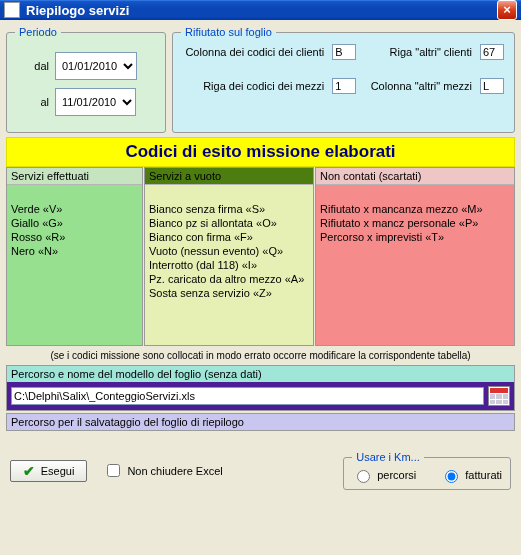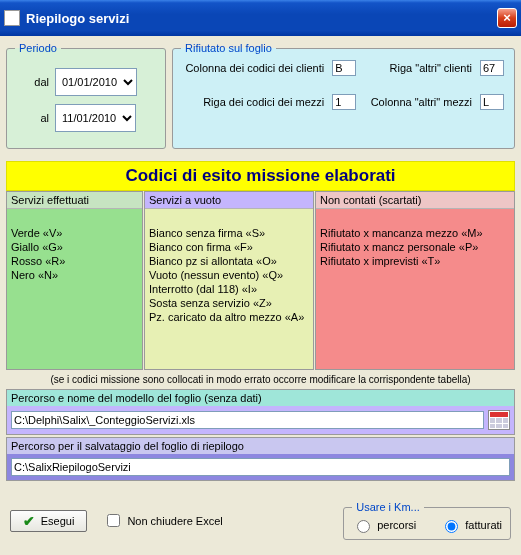--- a/index.html
+++ b/index.html
@@ -7,21 +7,21 @@
     margin: 0;
     font-family: "Tahoma", "Segoe UI", sans-serif;
     font-size: 11px;
     background: #ece9d8;
     width: 521px;
     height: 555px;
     overflow: hidden;
   }
   .titlebar {
     background: linear-gradient(to bottom, #3a81e8 0%, #1354c8 8%, #0a46b6 40%, #0a46b6 85%, #0036a2 100%);
-    height: 36px;
+    height: 20px;
     display: flex;
     align-items: center;
     padding: 0 4px;
     color: #fff;
     font-weight: bold;
     font-size: 13px;
   }
   .titlebar .icon {
     width: 16px; height: 16px;
     background: #fff;
@@ -54,21 +54,21 @@
     font-size: 11px;
   }
   legend {
     padding: 0 4px;
     color: #0046c8;
     font-size: 11px;
   }
   .row1 {
     display: flex;
     gap: 6px;
-    margin-bottom: 12px;
+    margin-bottom: 4px;
   }
   .periodo {
     background: #d7f0d7;
     width: 160px;
   }
   .posizioni {
     background: #cdf0f6;
     flex: 1;
   }
   .field-row {
@@ -123,21 +123,21 @@
   .col .body {
     flex: 1;
     padding: 17px 4px;
     min-height: 160px;
   }
   .col.c1 { width: 137px; }
   .col.c1 .body { background: #97e08f; }
   .col.c1 .hdr  { background: #c7e4c1; }
   .col.c2 { flex: 1; }
   .col.c2 .body { background: #e7f0b4; }
-  .col.c2 .hdr  { background: #c4b5fd; }
+  .col.c2 .hdr  { background: #4d7c0f; }
   .col.c3 { width: 200px; }
   .col.c3 .body { background: #f58b8b; }
   .col.c3 .hdr  { background: #eec6c6; }
   .note {
     text-align: center;
     font-size: 10px;
     padding: 4px 0 2px 0;
     background: #ece9d8;
   }
   .pathblock {
@@ -149,21 +149,21 @@
     font-size: 11px;
   }
   .pathblock .pbody {
     padding: 4px;
     display: flex;
     gap: 4px;
     align-items: center;
   }
   .pathblock input { flex: 1; height: 18px; }
   .pb1 .phdr { background: #9fe6d9; }
-  .pb1 .pbody { background: #c4b5fd; justify-content: center; }
+  .pb1 .pbody { background: #4c1d95; justify-content: center; }
   .pb2 .phdr { background: #c9c7f0; }
   .pb2 .pbody { background: #8d87e0; }
   .calbtn {
     width: 22px; height: 20px;
     border: 1px solid #888;
     background: #fff;
     display: grid;
     grid-template-columns: repeat(3, 1fr);
     grid-template-rows: 5px repeat(2, 1fr);
     gap: 1px;
@@ -265,34 +265,34 @@
         <div class="line">Verde «V»</div>
         <div class="line">Giallo «G»</div>
         <div class="line">Rosso «R»</div>
         <div class="line">Nero «N»</div>
       </div>
     </div>
     <div class="col c2">
       <div class="hdr">Servizi a vuoto</div>
       <div class="body">
         <div class="line">Bianco senza firma «S»</div>
+        <div class="line">Bianco pz si allontata «O»</div>
         <div class="line">Bianco con firma «F»</div>
-        <div class="line">Bianco pz si allontata «O»</div>
         <div class="line">Vuoto (nessun evento) «Q»</div>
         <div class="line">Interrotto (dal 118) «I»</div>
+        <div class="line">Pz. caricato da altro mezzo «A»</div>
         <div class="line">Sosta senza servizio «Z»</div>
-        <div class="line">Pz. caricato da altro mezzo «A»</div>
       </div>
     </div>
     <div class="col c3">
       <div class="hdr">Non contati (scartati)</div>
       <div class="body">
         <div class="line">Rifiutato x mancanza mezzo «M»</div>
         <div class="line">Rifiutato x mancz personale «P»</div>
-        <div class="line">Rifiutato x imprevisti «T»</div>
+        <div class="line">Percorso x imprevisti «T»</div>
       </div>
     </div>
   </div>
 
   <div class="note">(se i codici missione sono collocati in modo errato occorre modificare la corrispondente tabella)</div>
 
   <div class="pathblock pb1">
     <div class="phdr">Percorso e nome del modello del foglio (senza dati)</div>
     <div class="pbody">
       <input type="text" value="C:\Delphi\Salix\_ConteggioServizi.xls" style="">
@@ -303,23 +303,20 @@
           <div class="cell"></div>
         <div class="cell"></div>
           <div class="cell"></div>
           <div class="cell"></div>
       </div>
     </div>
   </div>
 
   <div class="pathblock pb2">
     <div class="phdr">Percorso per il salvataggio del foglio di riepilogo</div>
-    <div class="pbody">
-      <input type="text" value="C:\SalixRiepilogoServizi" style="">
-    </div>
   </div>
 
   <div class="bottombar">
     <div class="btn">
       <span class="chk">✔</span>
       <span>Esegui</span>
     </div>
     <div class="chkrow">
       <input type="checkbox" style="">
       <label>Non chiudere Excel</label>

